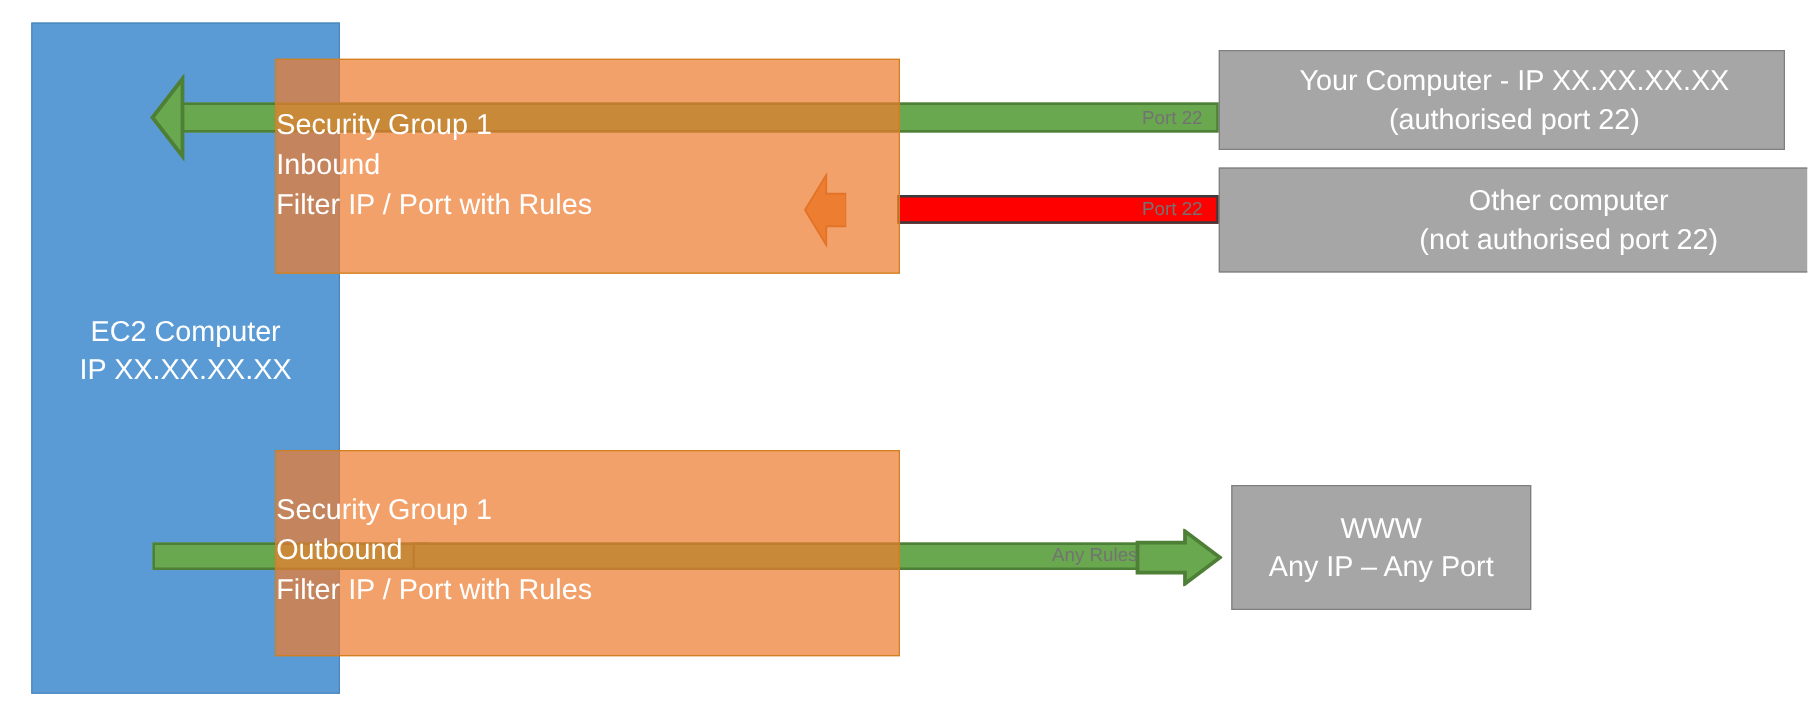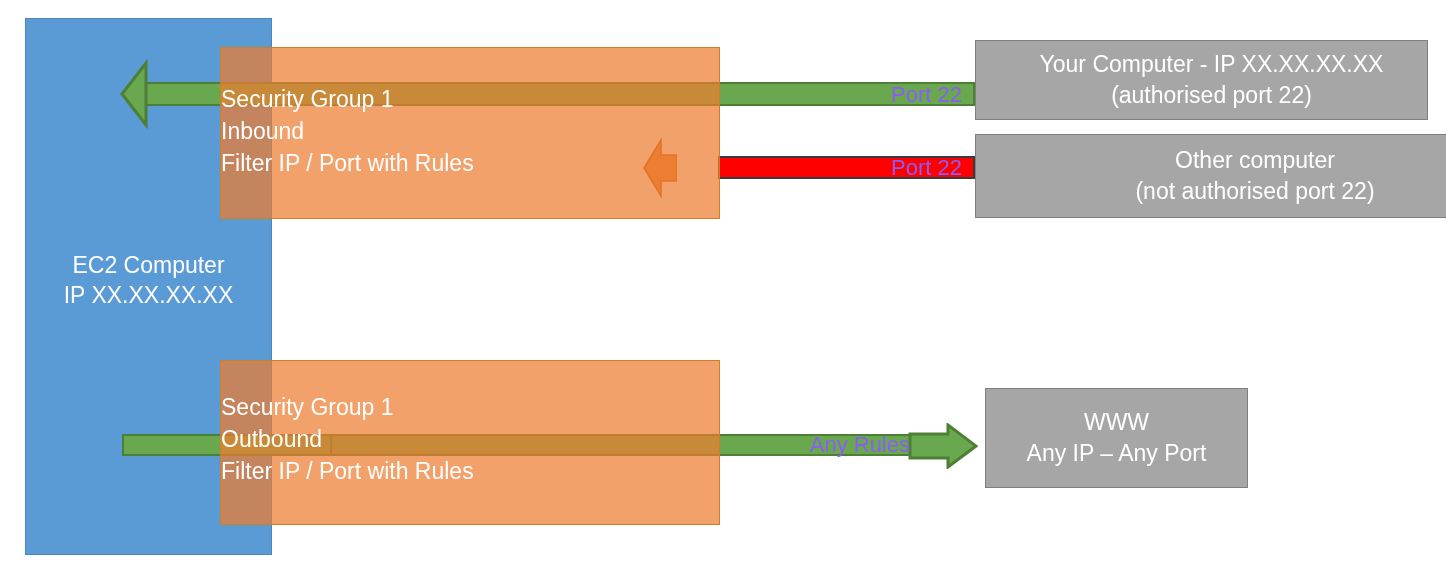--- a/index.html
+++ b/index.html
@@ -153,28 +153,28 @@
   }
   .gray-other-computer {
     left: 975px;
     top: 134px;
     width: 560px;
     height: 84px;
   }
   .gray-www {
     left: 985px;
     top: 388px;
-    width: 263px;
+    width: 240px;
     height: 100px;
   }
 
   
   .port-label {
-    color: #8b5cf6;
-    font-size: 22px;
+    color: #737373;
+    font-size: 15px;
     line-height: 22px;
     text-align: right;
     white-space: nowrap;
   }
   .port-label-green-in {
     left: 700px;
     top: 84px;
     width: 270px;
     padding-right: 8px;
     box-sizing: border-box;

